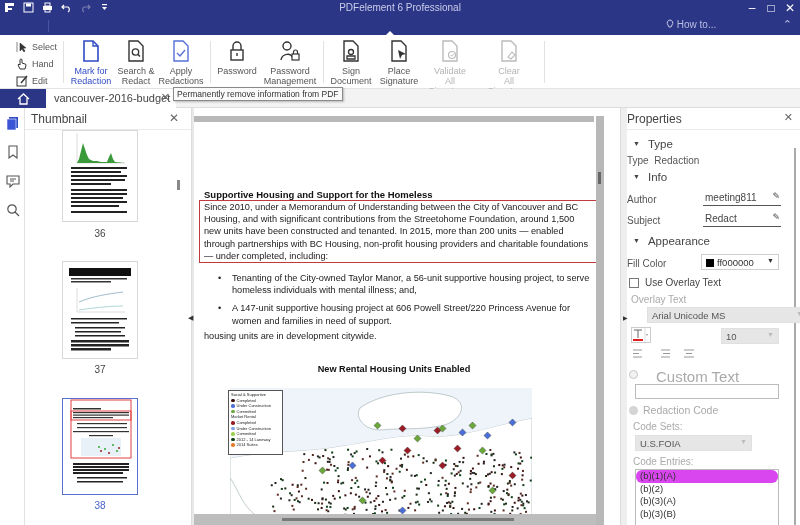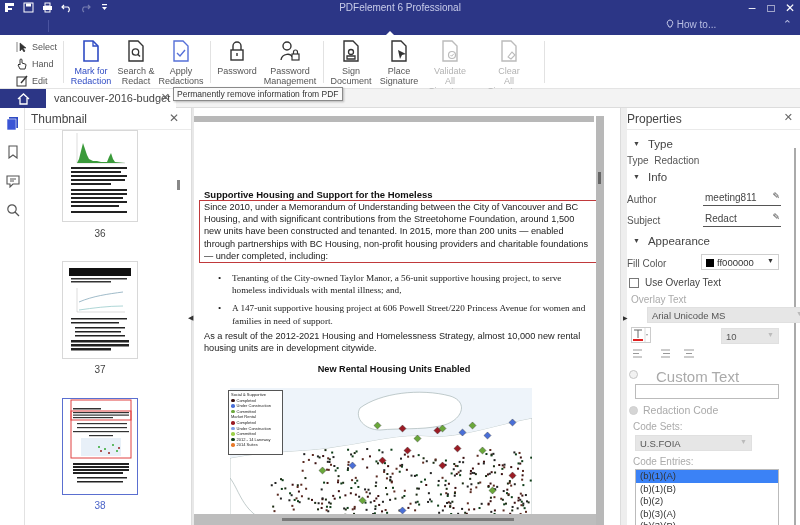--- a/index.html
+++ b/index.html
@@ -61,21 +61,21 @@
   .collapse-arrow { position: absolute; left: 188px; top: 314px; font-size: 7px; color: #333; }
   .page { position: absolute; left: 2px; top: 8px; width: 400px; height: 409px; background: #ffffff; border-top: 6px solid #b8b8b8; border-left: 0; }
   .vbar { position: absolute; left: 404px; top: 8px; width: 8px; height: 409px; background: #b8b8b8; }
   .vbar .knob { position: absolute; left: 2px; top: 56px; width: 3px; height: 12px; background: #666; }
   .hbar { position: absolute; left: 2px; top: 406px; width: 402px; height: 11px; background: #bdbdbd; }
   .hbar .knob { position: absolute; left: 88px; top: 4px; width: 232px; height: 3px; background: #7a7a7a; }
 
   .doc-h { position: absolute; left: 10px; top: 67px; font-size: 9.5px; font-weight: bold; color: #111; }
   .redact-box { position: absolute; left: 5px; top: 78px; width: 405px; height: 63px; border: 1.5px solid #c0393b; }
   .para { position: absolute; left: 10px; font-size: 9.2px; line-height: 12.2px; color: #222; width: 400px; }
-  .bullets { position: absolute; left: 20px; top: 150px; width: 380px; font-size: 9.2px; line-height: 12.2px; color: #222; font-family: Liberation Serif, serif; }
+  .bullets { position: absolute; left: 20px; top: 150px; width: 380px; font-size: 9.2px; line-height: 12.2px; color: #222; }
   .bullets .b { position: relative; padding-left: 18px; margin-bottom: 6px; }
   .bullets .b::before { content: "•"; position: absolute; left: 4px; top: 0; }
   .chart-title { position: absolute; left: 0; width: 400px; top: 242px; text-align: center; font-size: 9.2px; font-weight: bold; color: #111; }
 
   .map { position: absolute; left: 36px; top: 266px; width: 302px; height: 150px; background: #f6f9fc; overflow: hidden; }
   .map svg { position: absolute; left: 0; top: 0; }
   .legend { position: absolute; left: 34px; top: 268px; width: 55px; height: 65px; background: #fff; border: 1px solid #555; font-size: 4px; line-height: 5.6px; padding: 1px 2px; color: #222; z-index: 3; }
   .legend .lrow { display: flex; align-items: center; gap: 2px; white-space: nowrap; }
   .legend .dot { display: inline-block; width: 3.5px; height: 3.5px; border-radius: 50%; }
 
@@ -95,21 +95,21 @@
   .props .dd .caret { position: absolute; right: 4px; top: 2px; font-size: 7px; color: #333; }
   .props .dd.dis { background: #e6e6e6; border-color: #e0e0e0; color: #555; }
   .props .dd.dis .caret { color: #bbb; }
   .props .muted { color: #aaa; }
   .props .chk { position: absolute; left: 8px; width: 10px; height: 10px; border: 1px solid #777; background: #fff; }
   .props .radio { position: absolute; left: 8px; width: 9px; height: 9px; border-radius: 50%; border: 1px solid #c5c5c5; background: #f2f2f2; }
   .props .radio.filled { background: #d5d5d5; border-color: #d0d0d0; }
   .props .textbox { position: absolute; left: 14px; width: 144px; height: 15px; border: 1px solid #bbb; background: #fff; }
   .props .list { position: absolute; left: 14px; top: 361px; width: 144px; height: 60px; border: 1px solid #bbb; background: #fff; font-size: 9.5px; color: #333; }
   .props .list .li { height: 12.5px; padding-left: 4px; line-height: 12.5px; }
-  .props .list .li.sel { background: #3b82f6; }
+  .props .list .li.sel { background: #d946ef; border-radius: 6px; }
   .props .fontcolor { position: absolute; left: 10px; top: 219px; width: 20px; height: 16px; border: 1px solid #ccc; }
   .props .align-ic { position: absolute; top: 241px; width: 12px; height: 9px; }
   .props .leftarrow { position:absolute; left: 2px; top: 206px; font-size: 6px; color:#333; }
 </style>
 </head>
 <body>
 
 <div class="titlebar">
   <div class="qa">
     <span>
@@ -414,21 +414,20 @@
       <div>Housing, and with significant contributions from the Streetohome Foundation, around 1,500</div>
       <div>new units have been constructed and tenanted. In 2015, more than 200 units — enabled</div>
       <div>through partnerships with BC Housing, non-profit housing providers and charitable foundations</div>
       <div>— under completed, including:</div>
     </div>
     <div class="bullets">
       <div class="b">Tenanting of the City-owned Taylor Manor, a 56-unit supportive housing project, to serve homeless individuals with mental illness; and,</div>
       <div class="b">A 147-unit supportive housing project at 606 Powell Street/220 Princess Avenue for women and families in need of support.</div>
     </div>
     <div class="para" style="top:208px">
-      <div>As a result of the 2012-2021 Housing and Homelessness Strategy, almost 10,000 new rental</div>
       <div>housing units are in development citywide.</div>
     </div>
     <div class="chart-title">New Rental Housing Units Enabled</div>
 
     <div class="map">
       <svg width="302" height="150" viewBox="0 0 302 150">
         <rect width="302" height="150" fill="#ffffff"></rect>
         <path d="M0 70 C40 62 80 64 110 58 C140 54 170 45 200 48 C230 50 260 38 302 30 L302 150 L0 150 Z" fill="#ffffff" stroke="#9aa" stroke-width="0.6"></path>
         <path d="M0 0 H302 V30 C260 38 230 50 200 48 C170 45 140 54 110 58 C80 64 40 62 0 70 Z" fill="#eef4fa"></path>
         <path d="M130 20 C150 5 190 0 220 8 C240 14 232 34 210 38 C190 42 170 40 150 42 C135 42 124 30 130 20 Z" fill="#ffffff" stroke="#9aa" stroke-width="0.6"></path>
@@ -1062,18 +1061,17 @@
   <div class="radio filled" style="top:298px"></div>
   <div class="lbl muted" style="left:22px;top:296px;font-size:10.5px">Redaction Code</div>
   <div class="lbl muted" style="left:12px;top:313px">Code Sets:</div>
   <div class="dd dis" style="left:14px;top:327px;width:117px">
     <span>U.S.FOIA</span>
     <span class="caret">▼</span>
   </div>
   <div class="lbl muted" style="left:12px;top:348px">Code Entries:</div>
   <div class="list">
     <div class="li sel">(b)(1)(A)</div>
-    <div class="li">(b)(1)(B)</div>
     <div class="li">(b)(2)</div>
     <div class="li">(b)(3)(A)</div>
     <div class="li">(b)(3)(B)</div>
   </div>
 </div>
 
 </body></html>

